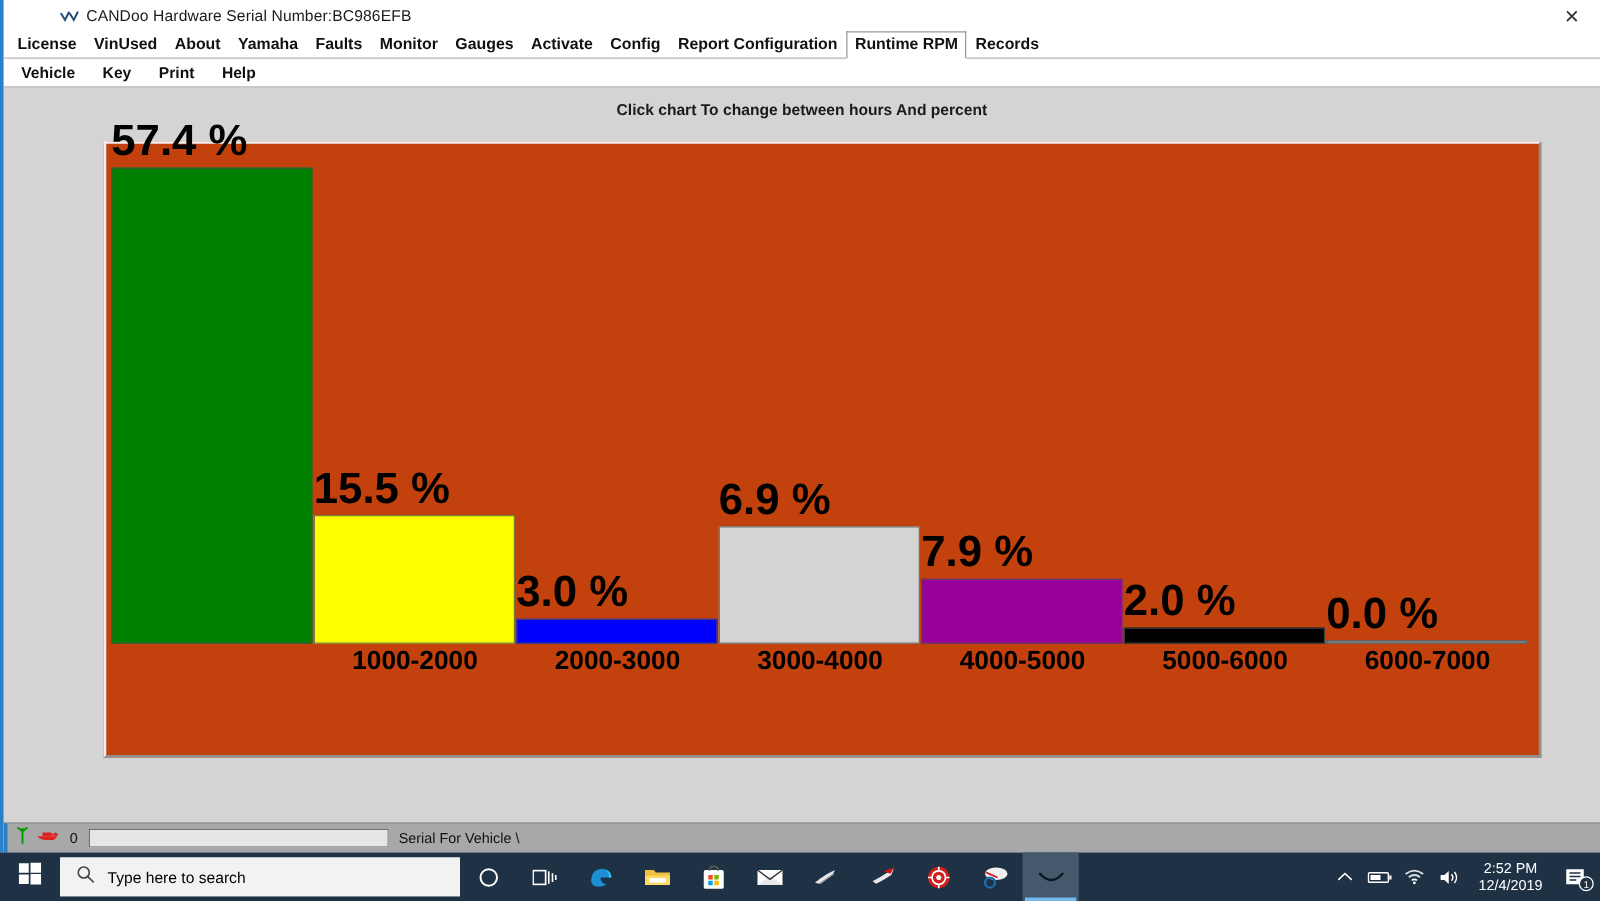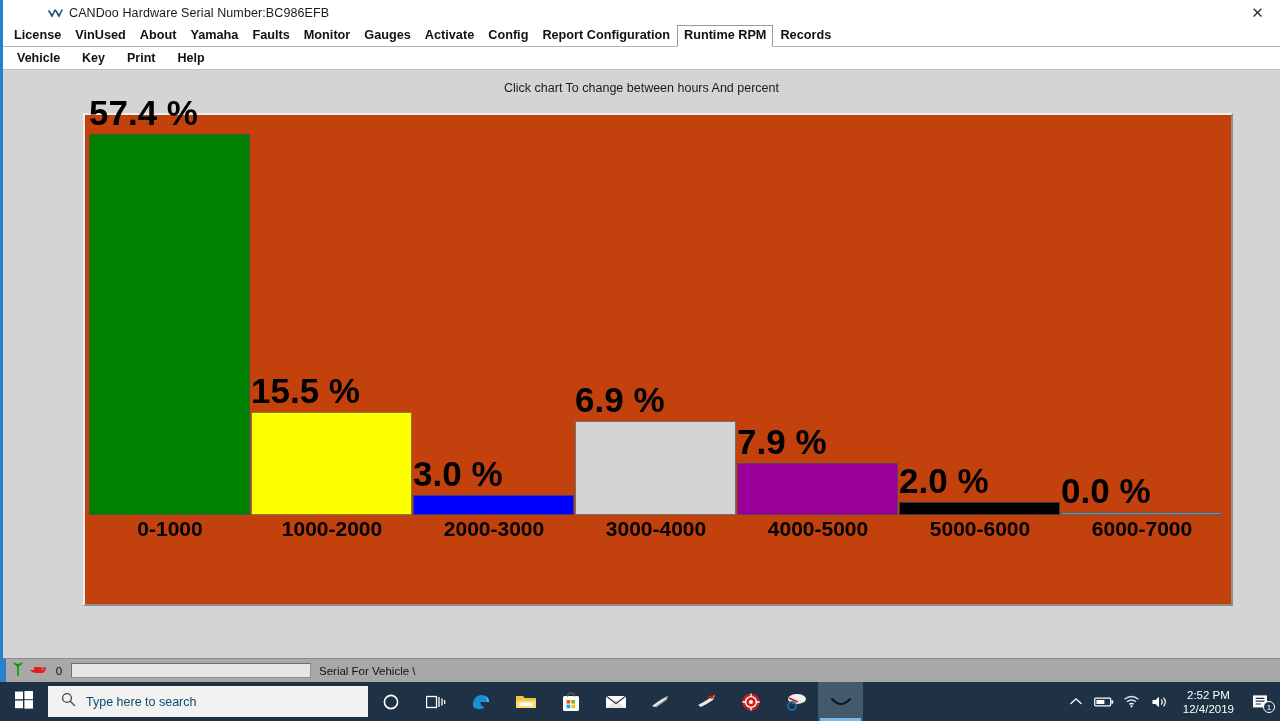--- a/index.html
+++ b/index.html
@@ -70,21 +70,21 @@
   }
 
   
   #client{
     flex:1 1 auto; background:#d4d4d4; position:relative;
     border-top:1px solid #c0c0c0;
     padding:0;
   }
   #chart-hint{
     position:absolute; left:0; right:0; top:11px; text-align:center;
-    font-size:12.5px; font-weight:normal; color:#1a1a1a;
+    font-size:12.5px; font-weight:bold; color:#1a1a1a;
     font-family:"Liberation Sans", sans-serif;
   }
 
   
   #chart-panel{
     position:absolute; left:80px; top:43px; width:1150px; height:493px;
     background:#c2410c;
     border:2px solid #8f8f8f;
     border-top-color:#f0f0f0; border-left-color:#f0f0f0;
     cursor:pointer;
@@ -149,21 +149,21 @@
   #start-button{
     width:48px; height:39px; display:flex; align-items:center;
     justify-content:center; cursor:pointer;
   }
   #search-box{
     width:320px; height:31px; background:#f2f2f2; display:flex;
     align-items:center; padding-left:12px; gap:10px; cursor:text;
     border:1px solid #f2f2f2;
   }
   #search-placeholder{
-    font-size:12.5px; color:#0c4a6e;
+    font-size:12.5px; color:#000000;
     font-family:"Liberation Sans", sans-serif;
   }
   .tb-icon{
     width:45px; height:39px; display:flex; align-items:center;
     justify-content:center; cursor:pointer; position:relative;
   }
   .tb-icon.active{ background:#45596c; }
   .tb-icon.active::after{
     content:""; position:absolute; bottom:0; left:2px; right:2px; height:3px;
     background:#76b9ed;
@@ -259,21 +259,20 @@
           <div class="bar-slot" style="left: 814px; width: 162px;">
             <div class="bar-value" style="bottom: 15px;">2.0 %</div>
             <div class="bar-rect" style="width: 161.19px; height: 13px; background: rgb(0, 0, 0); border: 1px solid rgba(80, 80, 80, 0.75);"></div>
           </div>
           <div class="bar-slot" style="left: 976px; width: 162px;">
             <div class="bar-value" style="bottom: 5px;">0.0 %</div>
             <div class="bar-rect" style="width: 161.19px; height: 3px; background: rgb(138, 138, 138); border: 1px solid rgba(80, 80, 80, 0.75);"></div>
           </div>
         </div>
       <div id="axis-labels">
-          <div class="axis-label" style="left: 4px; width: 162px;">0-1000</div>
           <div class="axis-label" style="left: 166px; width: 162px;">1000-2000</div>
           <div class="axis-label" style="left: 328px; width: 162px;">2000-3000</div>
           <div class="axis-label" style="left: 490px; width: 162px;">3000-4000</div>
           <div class="axis-label" style="left: 652px; width: 162px;">4000-5000</div>
           <div class="axis-label" style="left: 814px; width: 162px;">5000-6000</div>
           <div class="axis-label" style="left: 976px; width: 162px;">6000-7000</div>
         </div>
     </div>
   </div>
 

